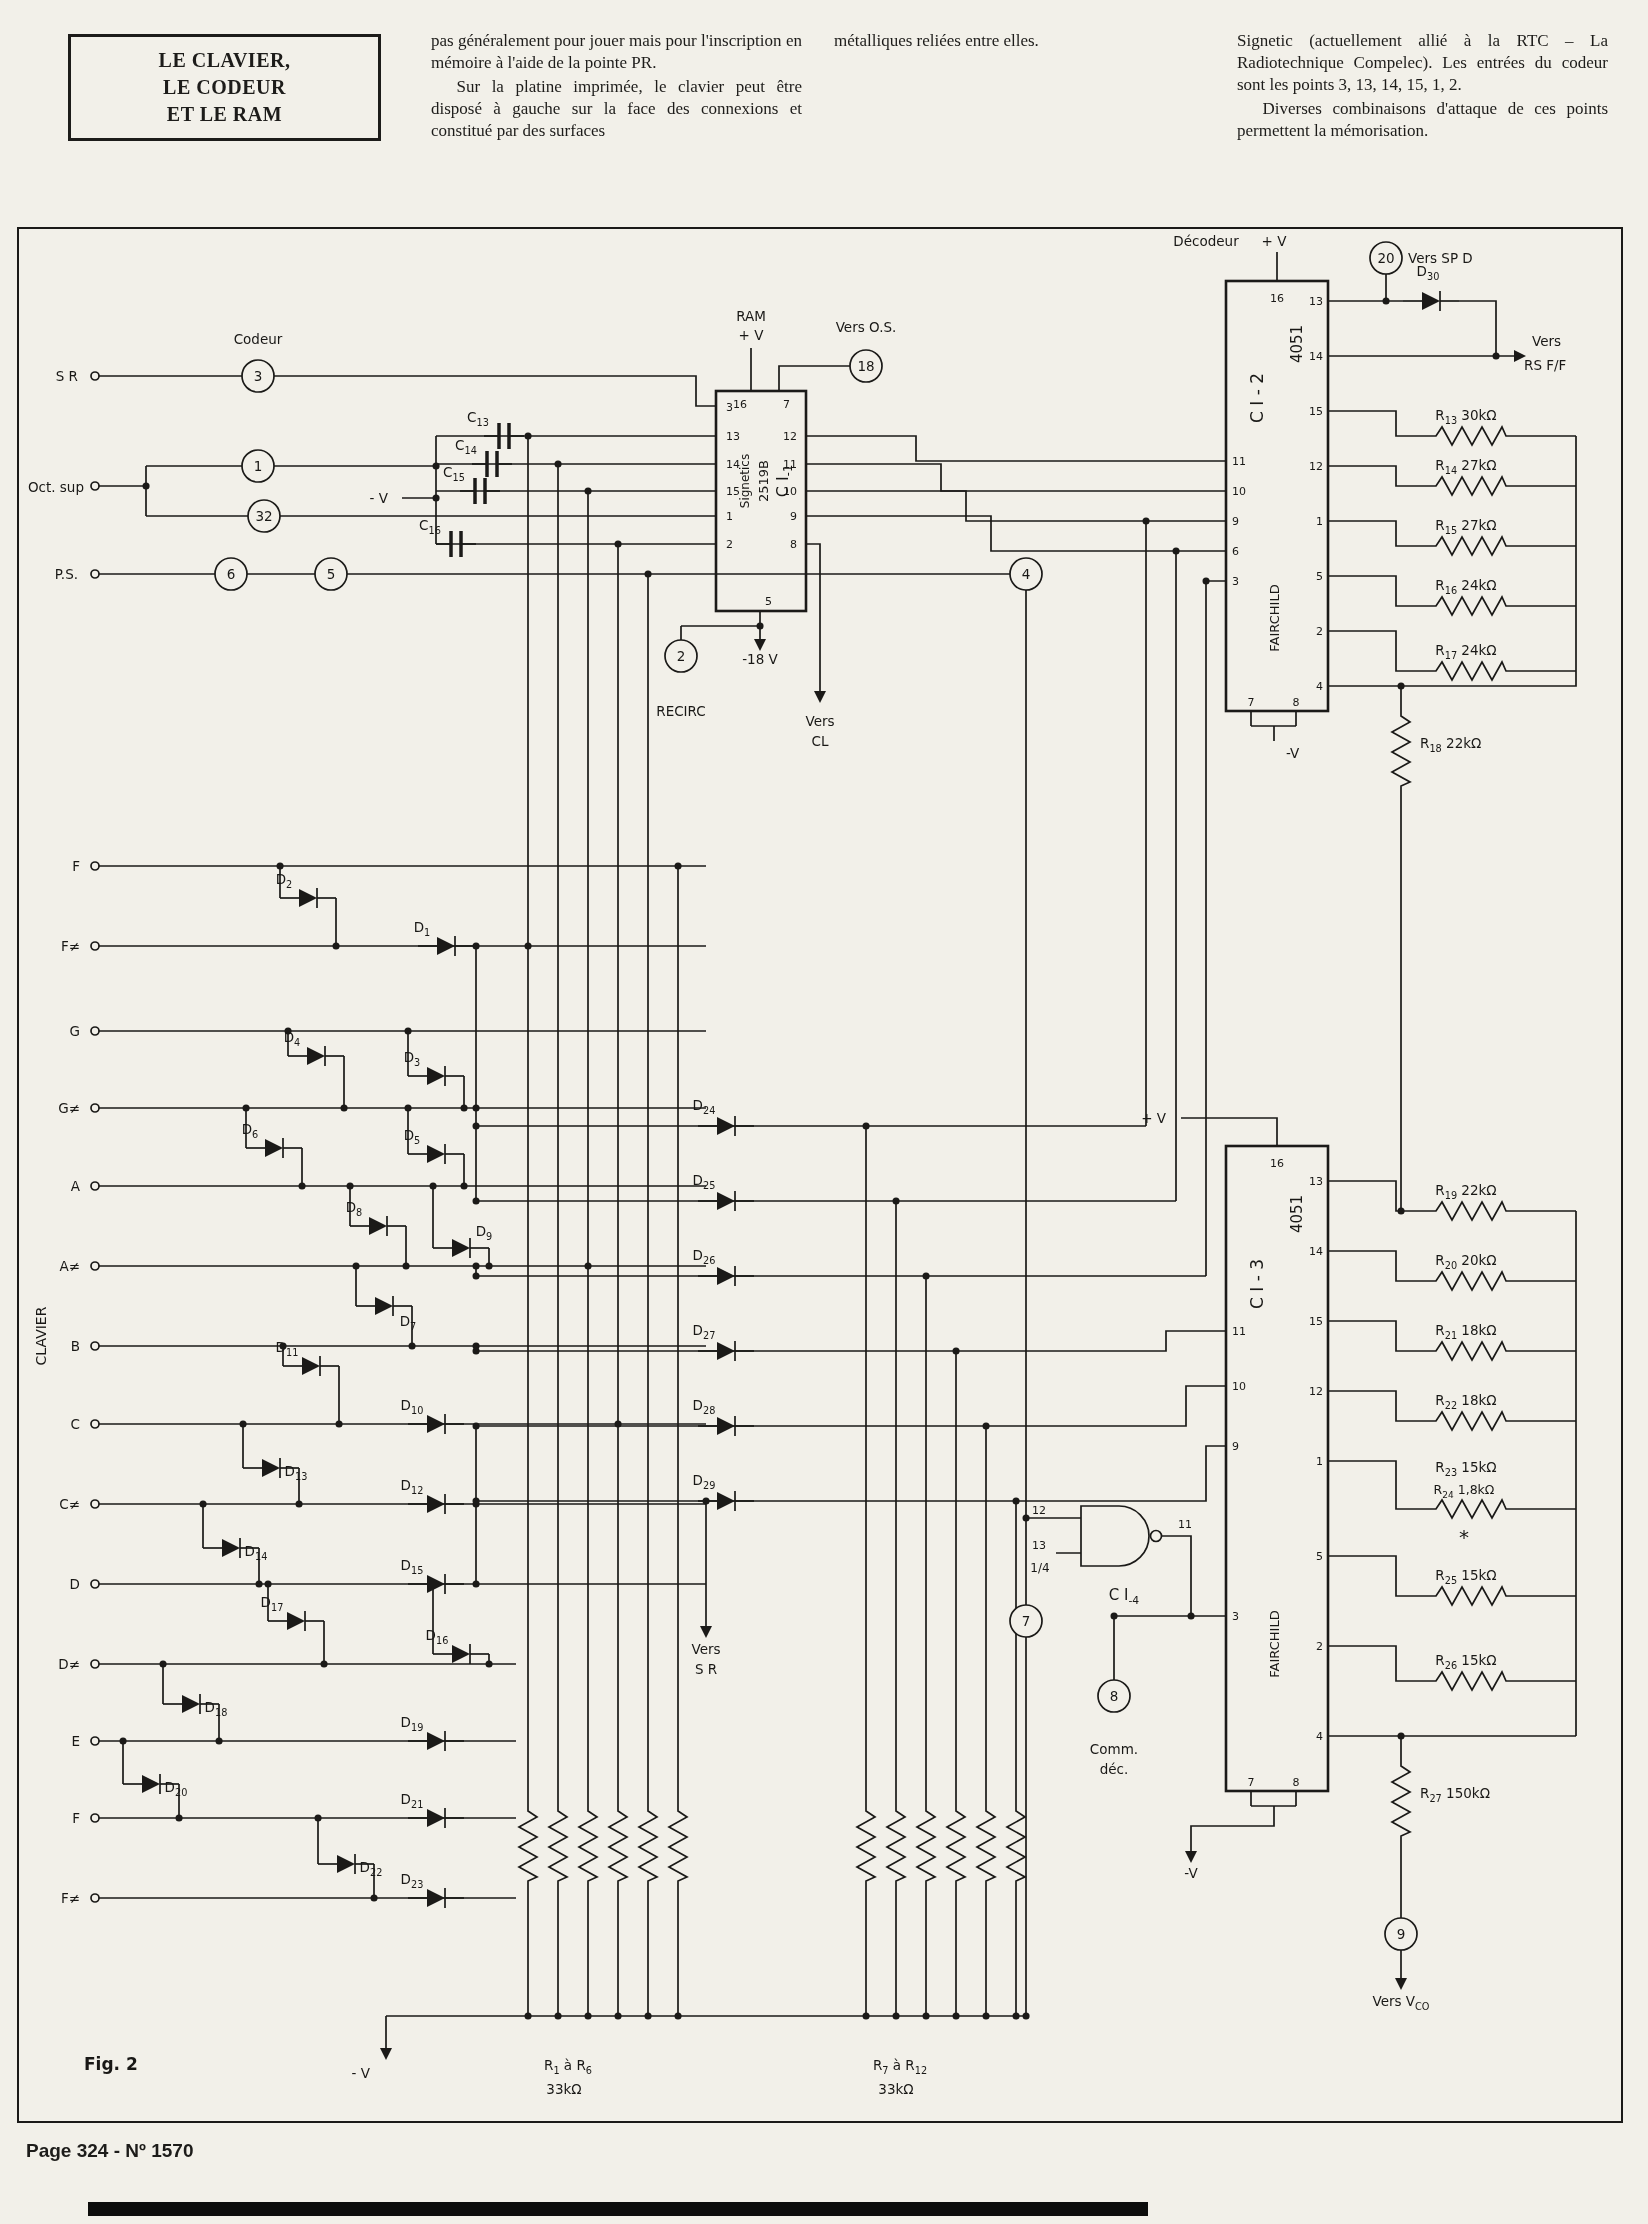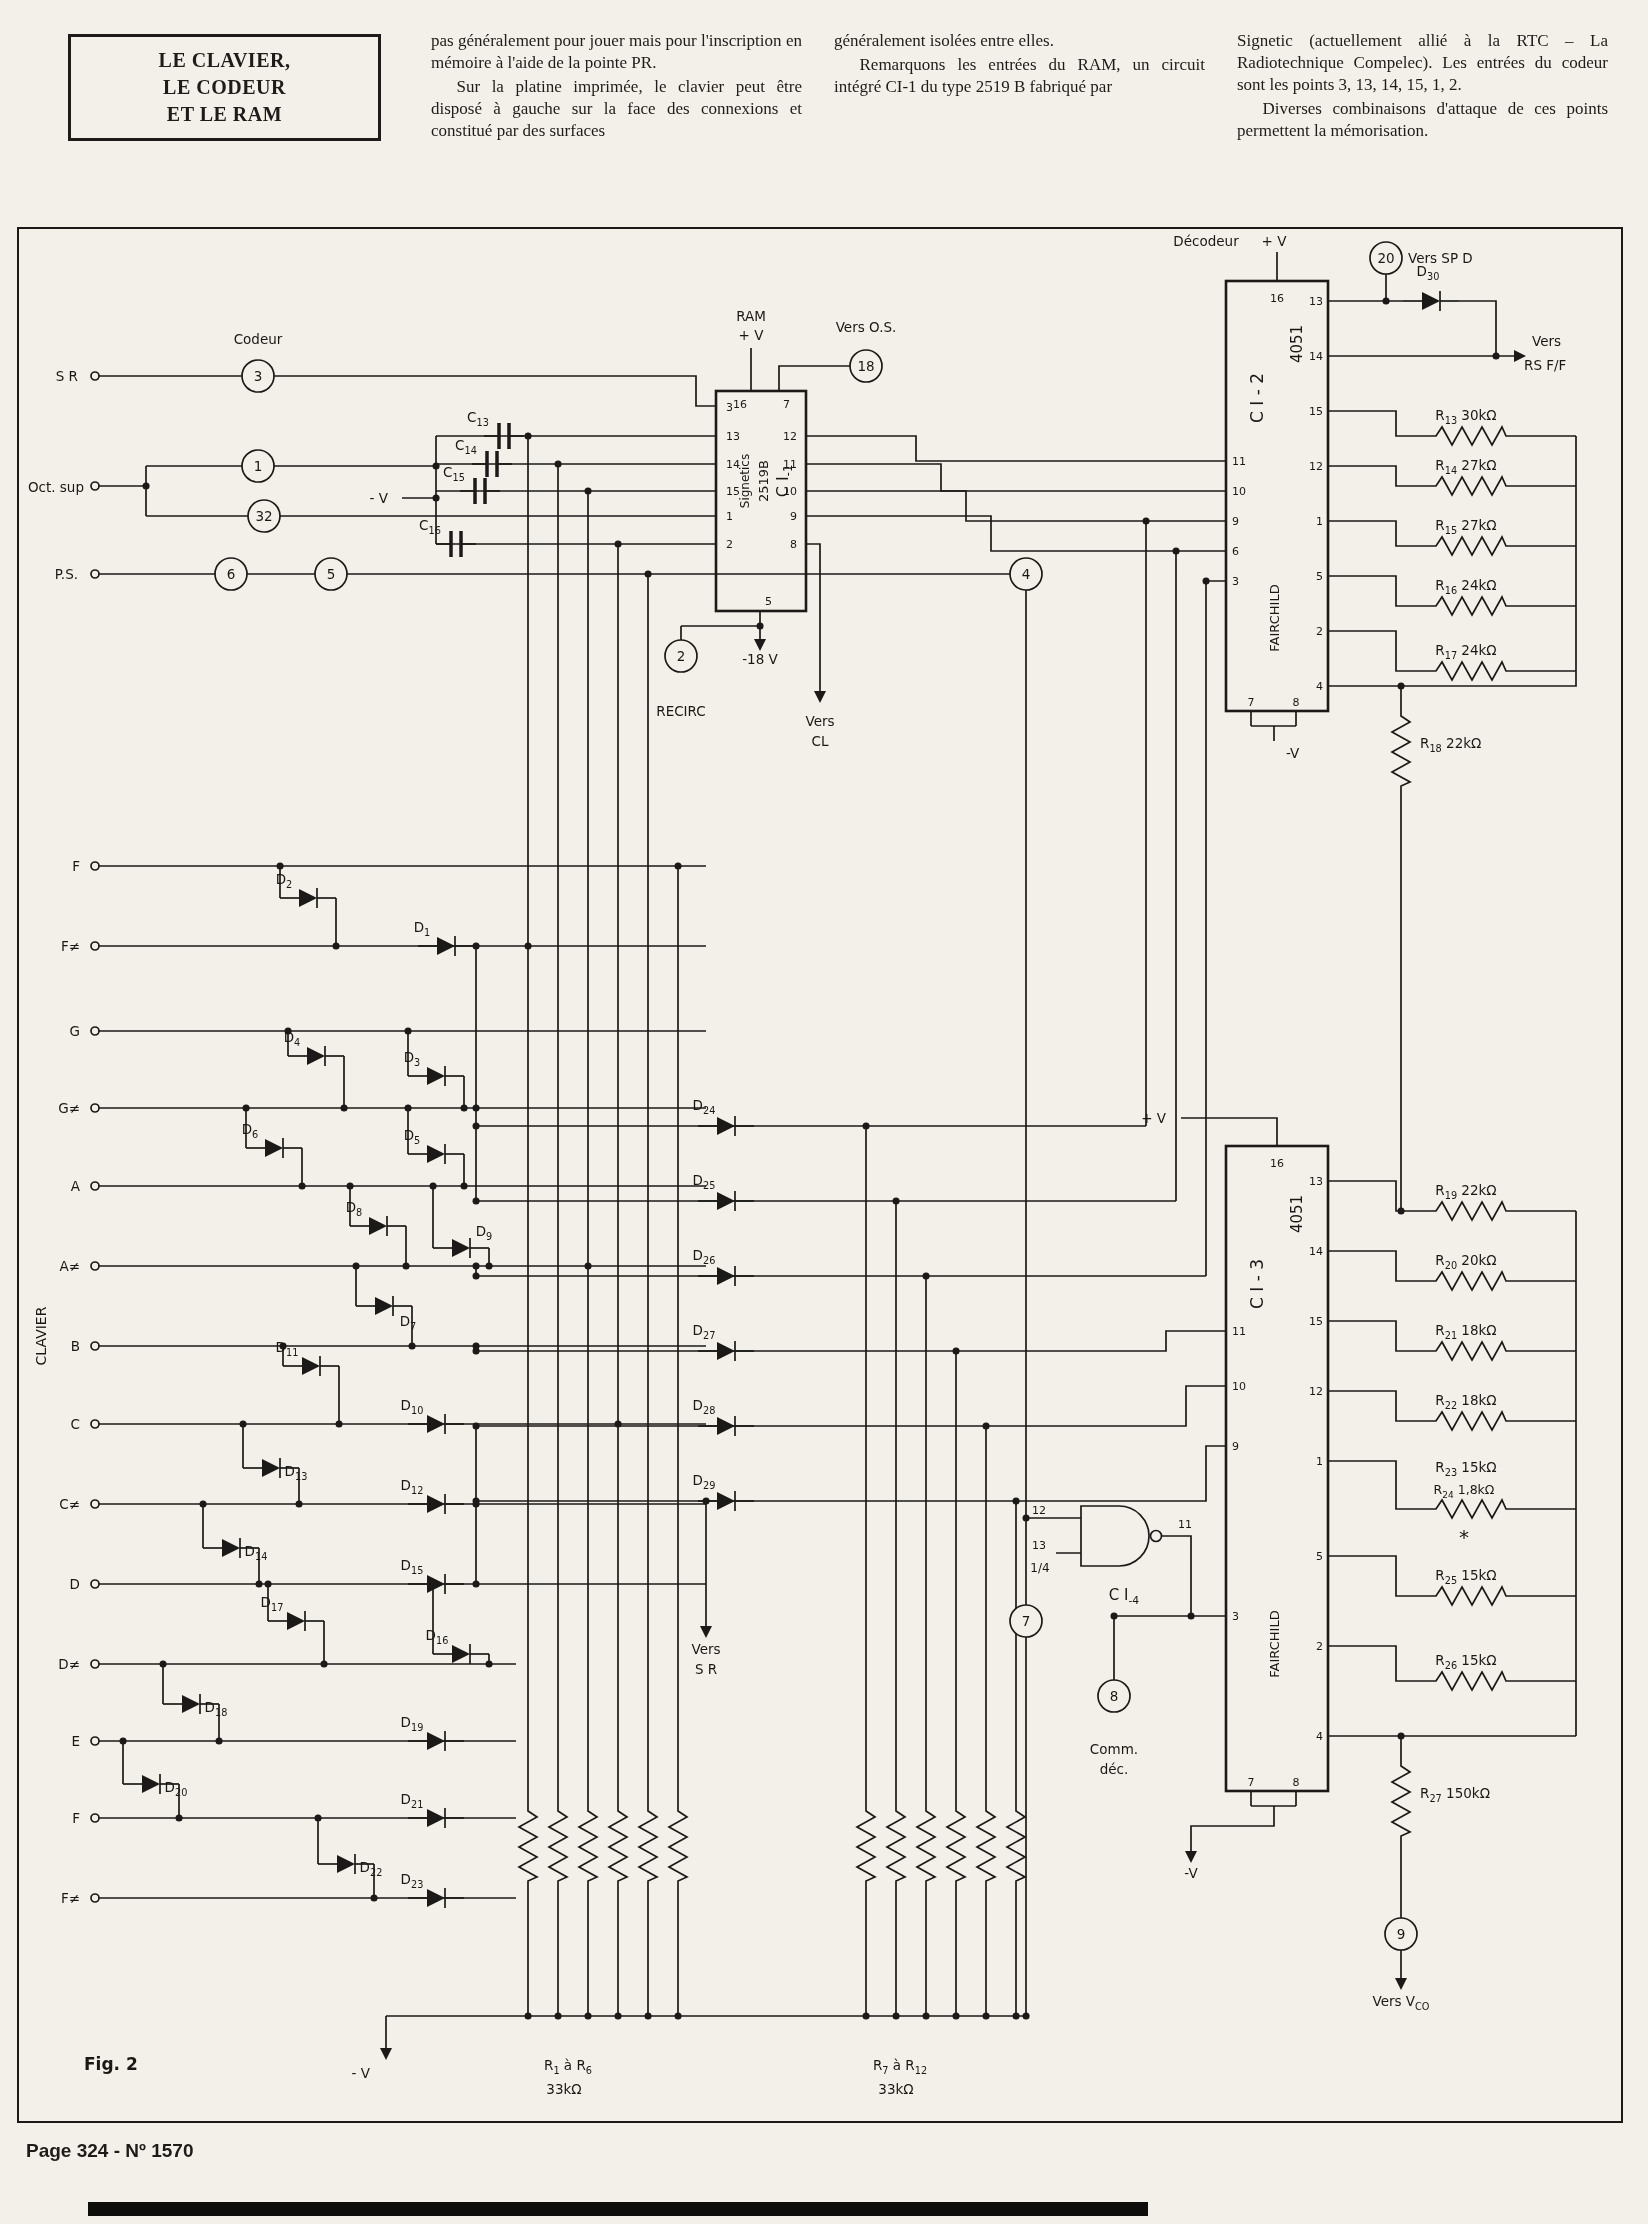--- a/index.html
+++ b/index.html
@@ -36,22 +36,21 @@
         <div>LE CLAVIER,</div>
         <div>LE CODEUR</div>
         <div>ET LE RAM</div>
       </div>
     </div>
     <div class="col">
       <p>pas généralement pour jouer mais pour l'inscription en mémoire à l'aide de la pointe PR.</p>
       <p class="ind">Sur la platine imprimée, le clavier peut être disposé à gauche sur la face des connexions et constitué par des surfaces</p>
     </div>
     <div class="col">
-      <p>généralement isolées entre elles.</p>
-      <p class="ind">Remarquons les entrées du RAM, un circuit intégré CI-1 du type 2519 B fabriqué par</p>
+      <p>métalliques reliées entre elles.</p>
     </div>
     <div class="col">
       <p>Signetic (actuellement allié à la RTC – La Radiotechnique Compelec). Les entrées du codeur sont les points 3, 13, 14, 15, 1, 2.</p>
       <p class="ind">Diverses combinaisons d'attaque de ces points permettent la mémorisation.</p>
     </div>
   </header>
 
   <div class="figure">
     <svg id="schematic-svg" width="1608" height="1898" viewBox="0 0 1608 1898">
       <defs>

